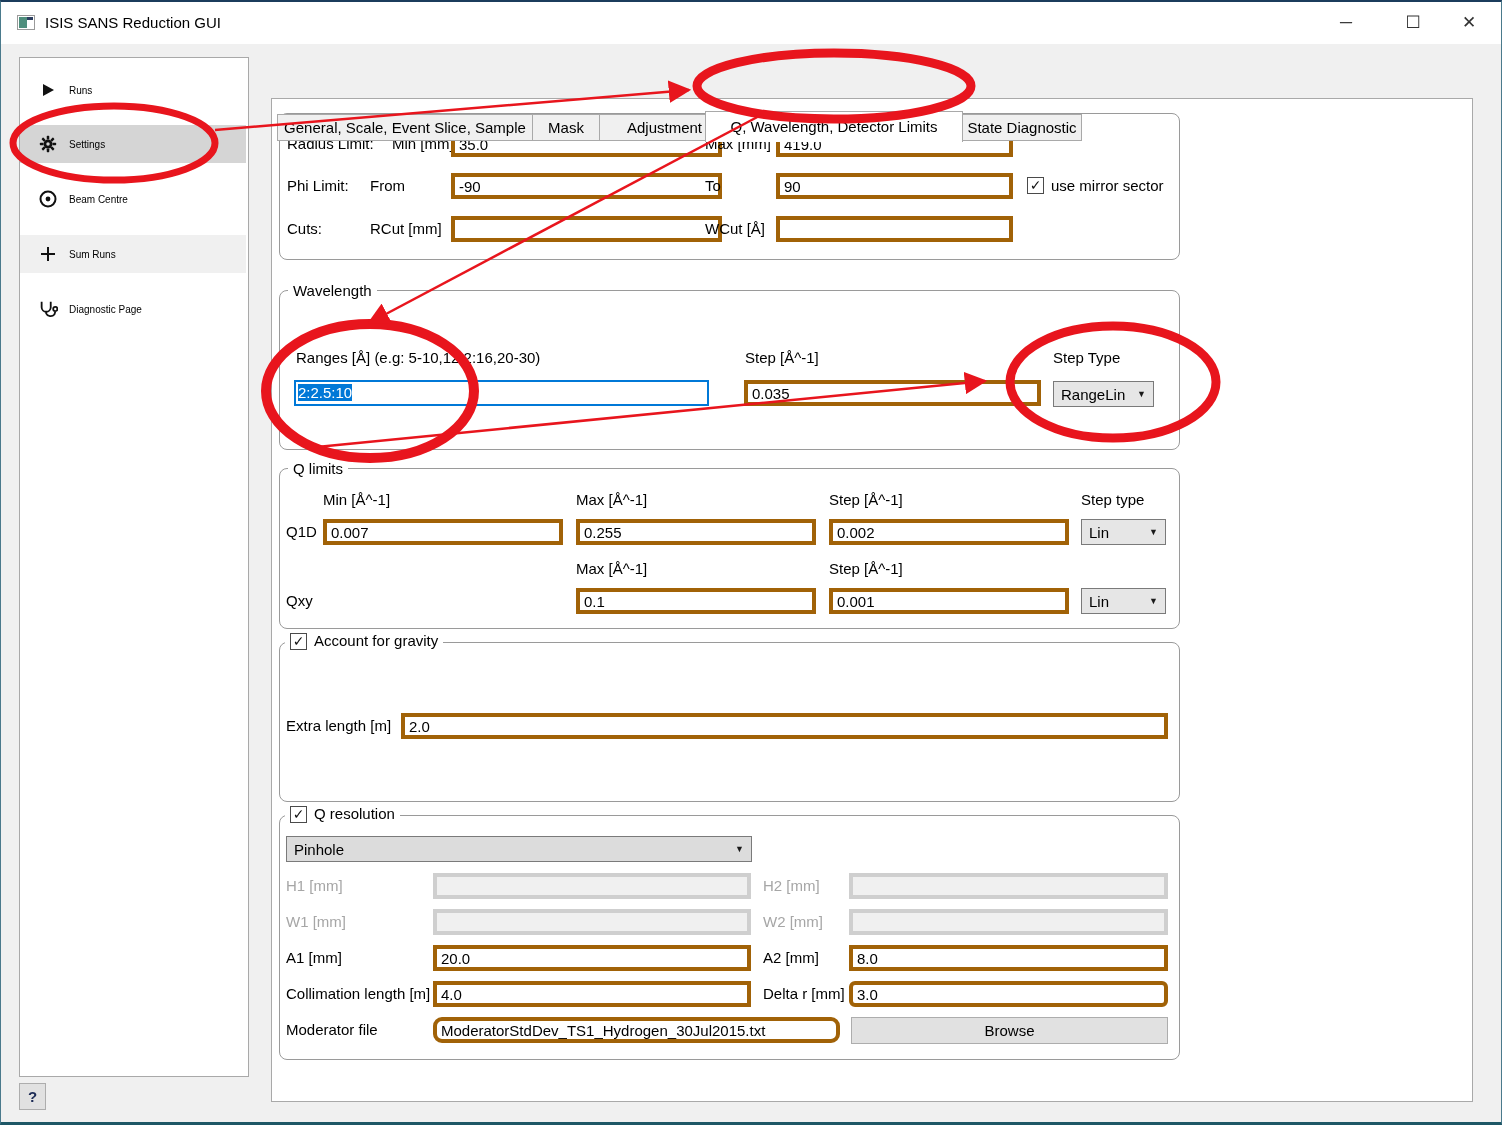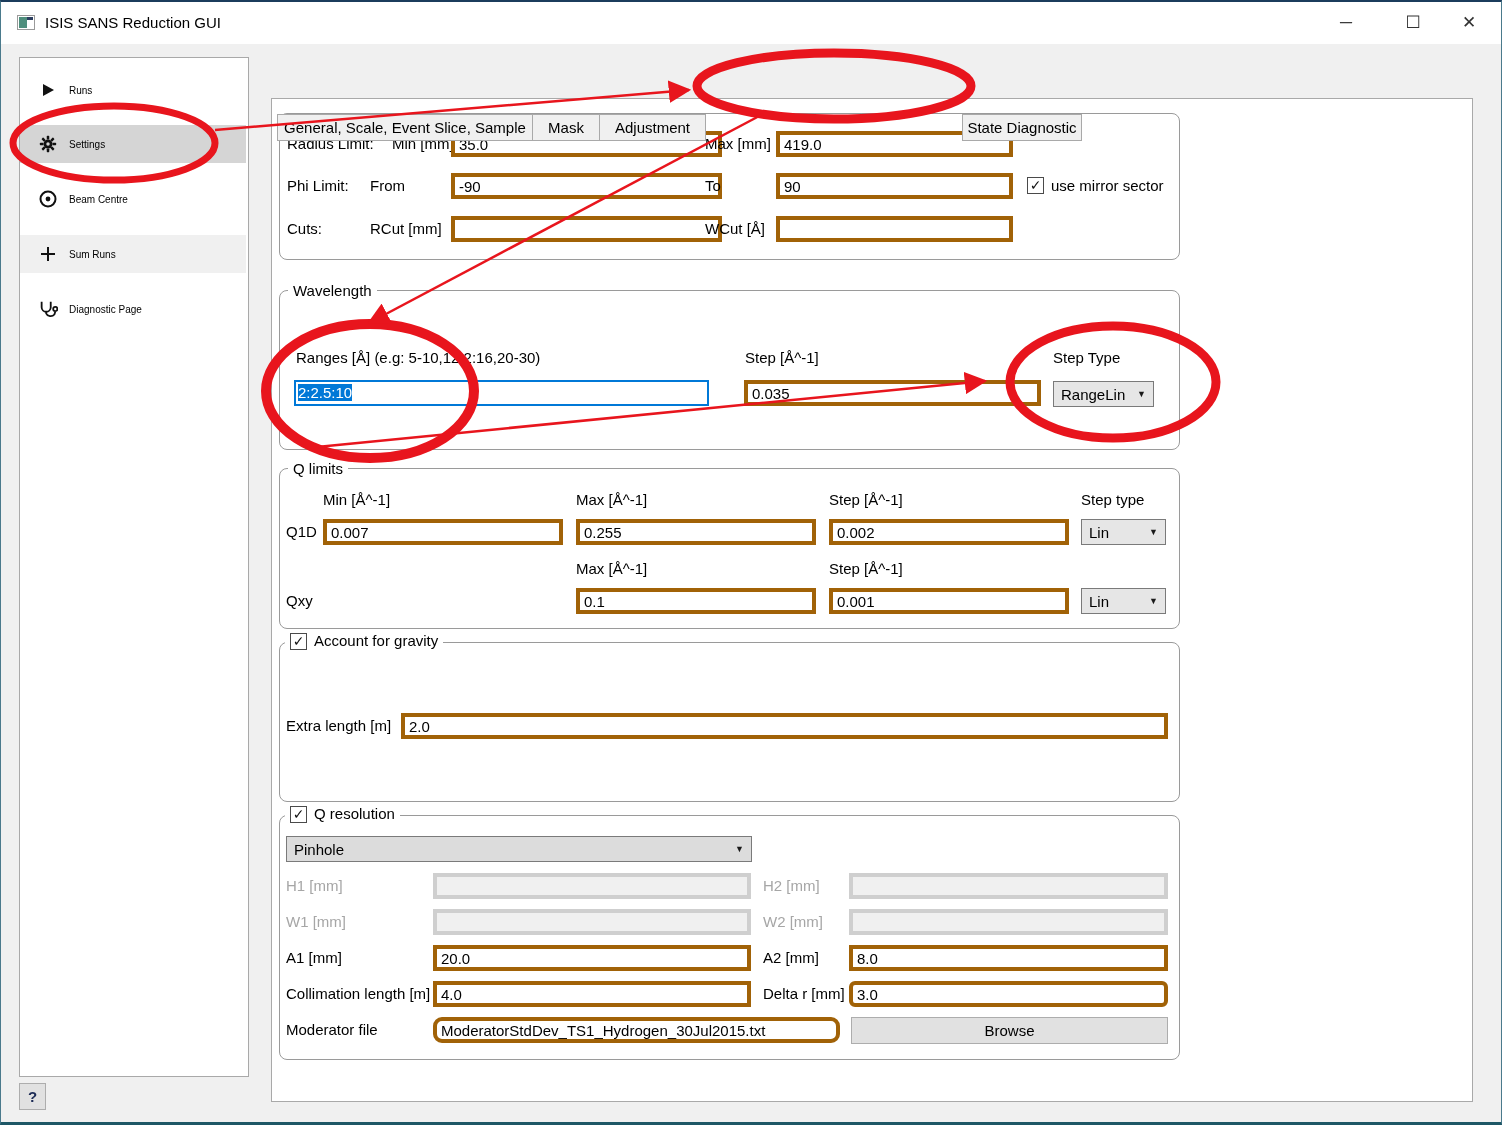--- a/index.html
+++ b/index.html
@@ -111,21 +111,22 @@
             </svg>
           </span>
         <span>Diagnostic Page</span>
       </div>
     </div>
 
     <div class="btn" style="left:18px;top:1039px;width:27px;height:27px;line-height:25px;color:#1b2a55;font-weight:bold;">?</div>
 
     <div class="tab" style="left:276px;width:256px;">General, Scale, Event Slice, Sample</div>
     <div class="tab" style="left:531px;width:68px;">Mask</div>
-    <div class="tab" style="left:598px;width:107px;">Adjustment</div>
+    <div class="tab" style="left:598px;width:131px;">Adjustment</div>
+    <div class="tab active" style="left:704px;width:258px;">Q, Wavelength, Detector Limits</div>
     <div class="tab" style="left:961px;width:120px;">State Diagnostic</div>
 
     <div class="panel" style="left:270px;top:54px;width:1202px;height:1004px;"></div>
 
     <div class="grp" style="left:278px;top:69px;width:901px;height:147px;"></div>
     <div class="lbl" style="left:286px;top:87px;">Radius Limit:</div>
     <div class="lbl" style="left:391px;top:87px;">Min [mm]</div>
     <input class="tb" style="left: 450px; top: 87px; width: 271px;" value="35.0">
     <div class="lbl" style="left:704px;top:87px;">Max [mm]</div>
     <input class="tb" style="left: 775px; top: 87px; width: 237px;" value="419.0">

